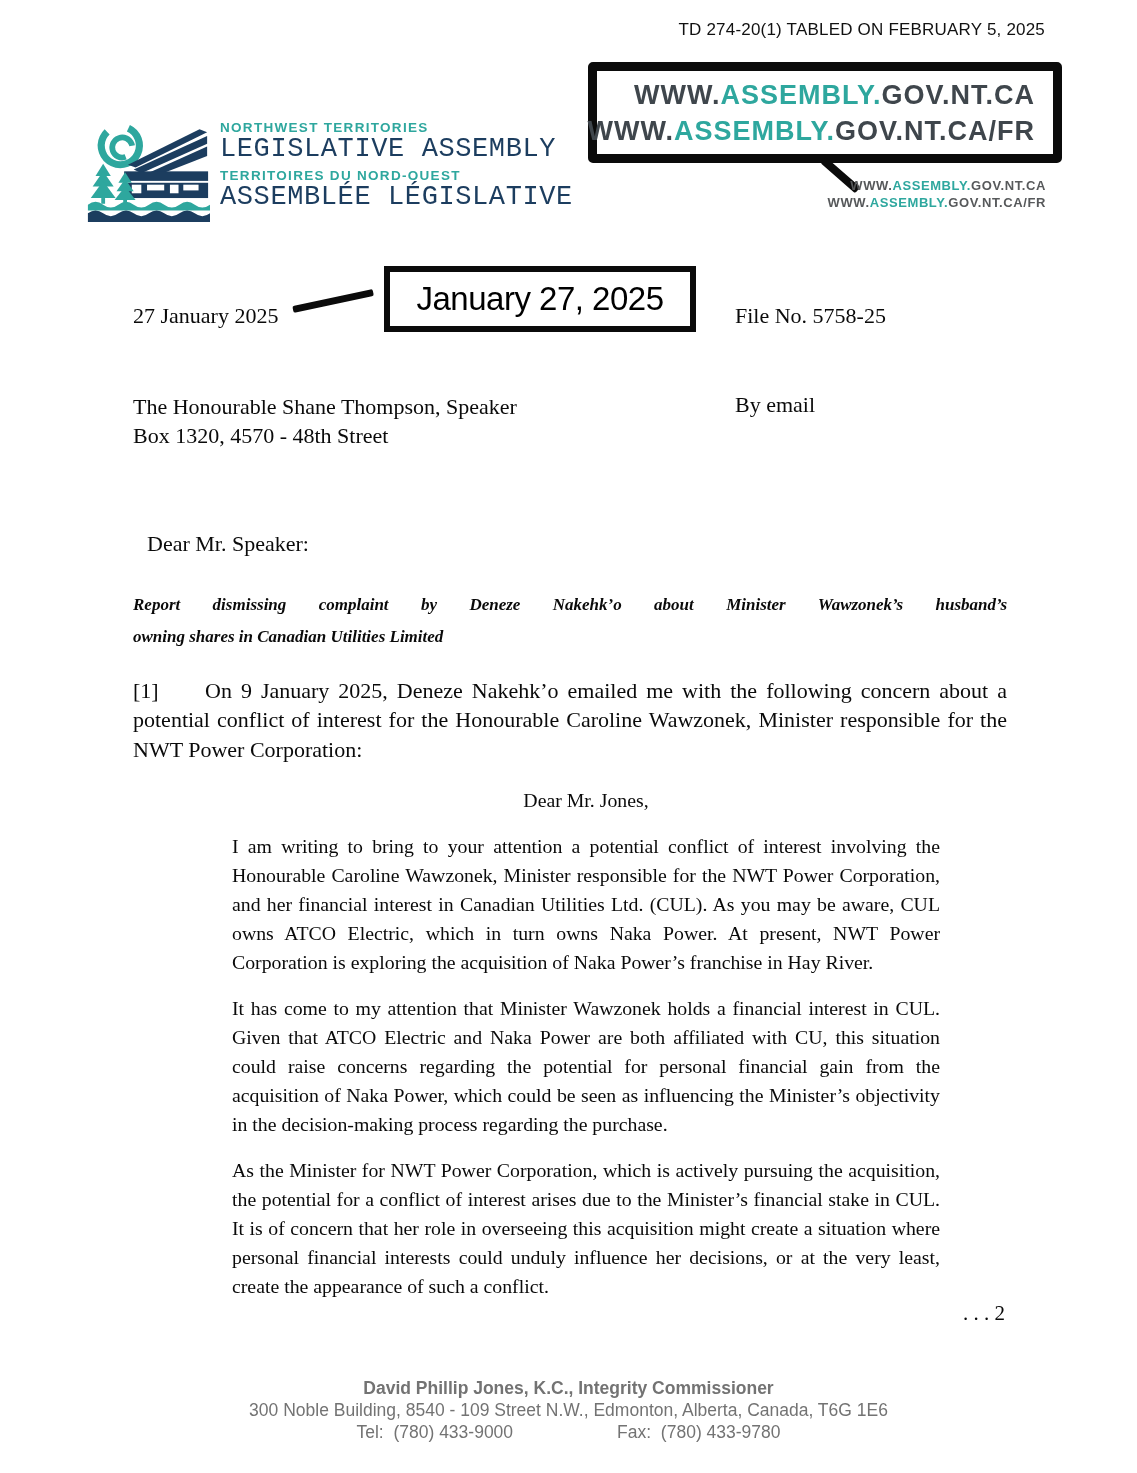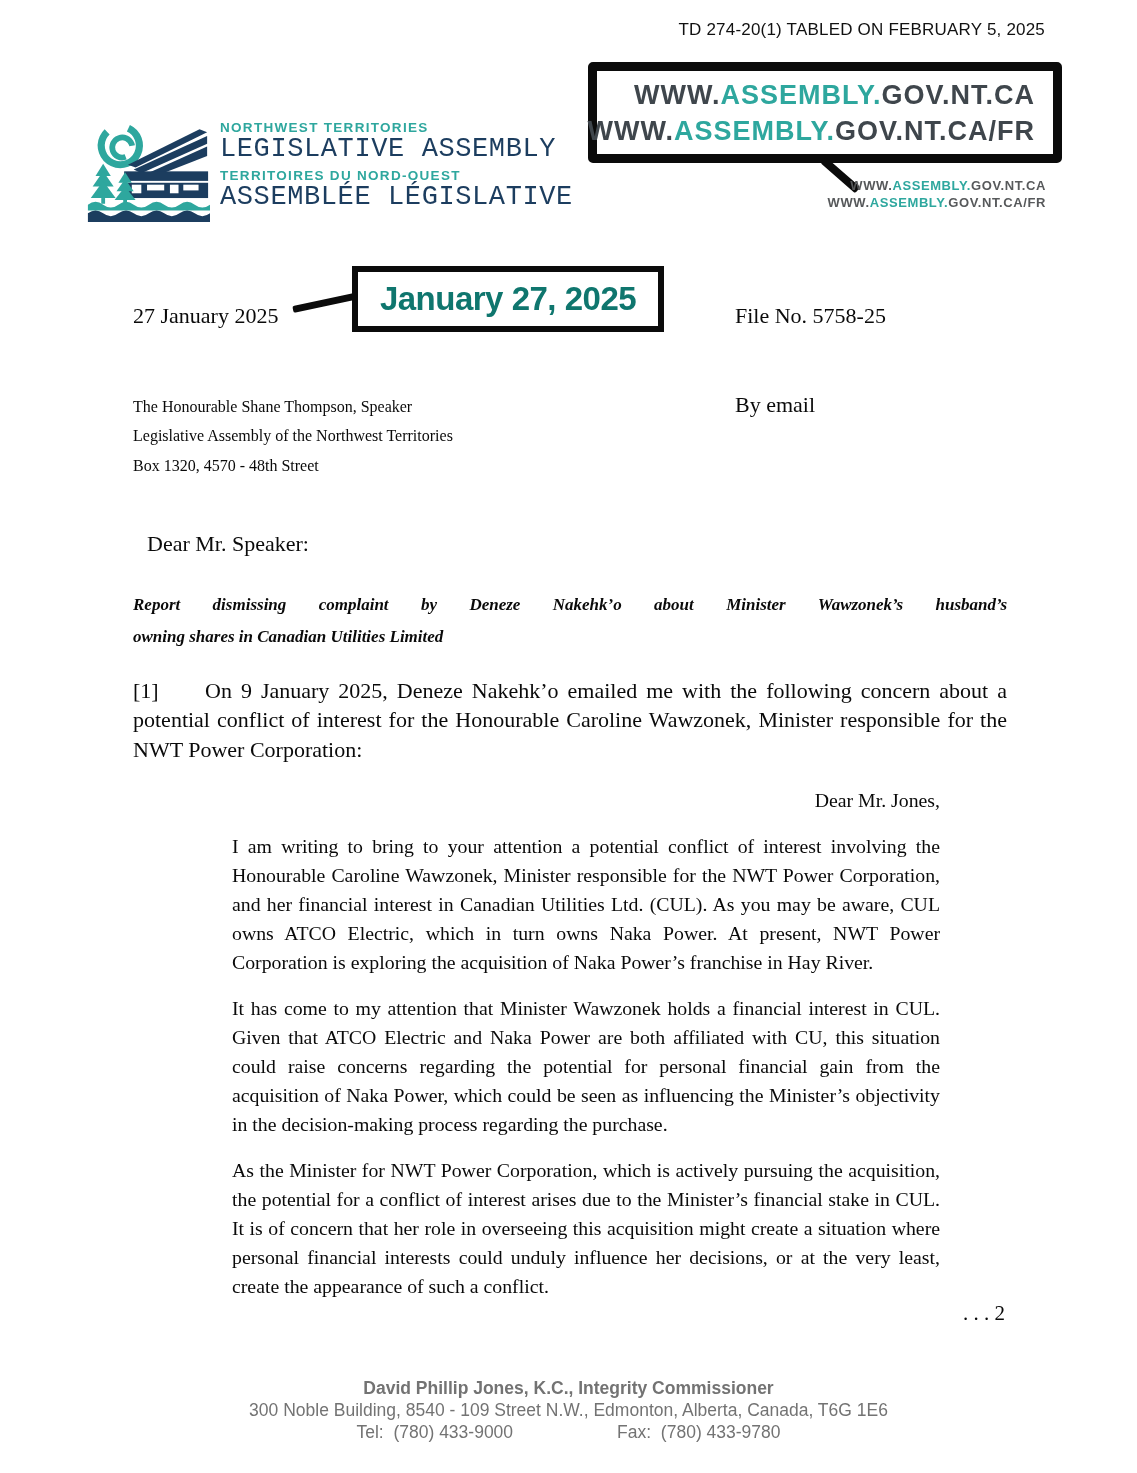--- a/index.html
+++ b/index.html
@@ -51,29 +51,29 @@
     letter-spacing:.6px;line-height:29px;
   }
 
   
   .date{position:absolute;left:133px;top:303px;font-size:22px;}
   .date-callout-line{
     position:absolute;left:293px;top:306px;width:82px;height:7px;background:#0b0b0b;
     transform:rotate(-12deg);transform-origin:left center;border-radius:2px;
   }
   .date-callout{
-    position:absolute;left:352px;top:266px;width:312px;height:66px;box-sizing:border-box;
+    position:absolute;left:384px;top:266px;width:312px;height:66px;box-sizing:border-box;
     border:6px solid #0b0b0b;background:#fff;display:flex;align-items:center;justify-content:center;
-    font-family:"Liberation Sans",sans-serif;font-weight:bold;font-size:33px;
-    letter-spacing:-.5px;color:#0f766e;
+    font-family:"Liberation Sans",sans-serif;font-weight:normal;font-size:33px;
+    letter-spacing:-.5px;color:#000000;
   }
   .file-no{position:absolute;left:735px;top:303px;font-size:22px;}
 
   
-  .recipient{position:absolute;left:133px;top:392px;font-size:16px;line-height:29.4px;}
+  .recipient{position:absolute;left:133px;top:392px;font-size:22px;line-height:29.4px;}
   .by-email{position:absolute;left:735px;top:392px;font-size:22px;}
 
   .salutation{position:absolute;left:147px;top:531px;font-size:22px;}
 
   .subject{
     position:absolute;left:133px;top:589px;width:874px;
     font-weight:bold;font-style:italic;font-size:17px;line-height:32px;
   }
   .subject-l1{text-align:justify;text-align-last:justify;}
 
@@ -81,21 +81,21 @@
     position:absolute;left:133px;top:676px;width:874px;
     font-size:22px;line-height:29.4px;text-align:justify;
   }
   .para-num{display:inline-block;width:72px;}
 
   .quote{
     position:absolute;left:232px;top:786px;width:708px;
     font-size:19.8px;line-height:29px;text-align:justify;
   }
   .quote p{margin:0 0 17px 0;}
-  .quote .q-salutation{text-align:right;}
+  .quote .q-salutation{text-align:center;}
 
   .page-marker{
     position:absolute;right:132px;top:1301px;font-size:21px;white-space:pre;
   }
 
   .footer{
     position:absolute;left:0;top:1345px;width:100%;text-align:center;
     font-family:"Liberation Sans",sans-serif;font-size:17.5px;line-height:22px;color:#737373;margin-top:32px;
   }
   .footer .f-name{font-weight:bold;}
@@ -158,21 +158,20 @@
     </div>
   </div>
 
   <div class="date">27 January 2025</div>
   <div class="date-callout-line"></div>
   <div class="date-callout">January 27, 2025</div>
   <div class="file-no">File No. 5758-25</div>
 
   <div class="recipient">
     <div class="keep-ws">The Honourable Shane Thompson, Speaker</div>
-    <div class="keep-ws">Legislative Assembly of the Northwest Territories</div>
     <div class="keep-ws">Box 1320, 4570 - 48th Street</div>
   </div>
   <div class="by-email">By email</div>
 
   <div class="salutation">Dear Mr. Speaker:</div>
 
   <div class="subject">
     <div class="subject-l1">Report dismissing complaint by Deneze Nakehk’o about Minister Wawzonek’s husband’s</div>
     <div>owning shares in Canadian Utilities Limited</div>
   </div>

